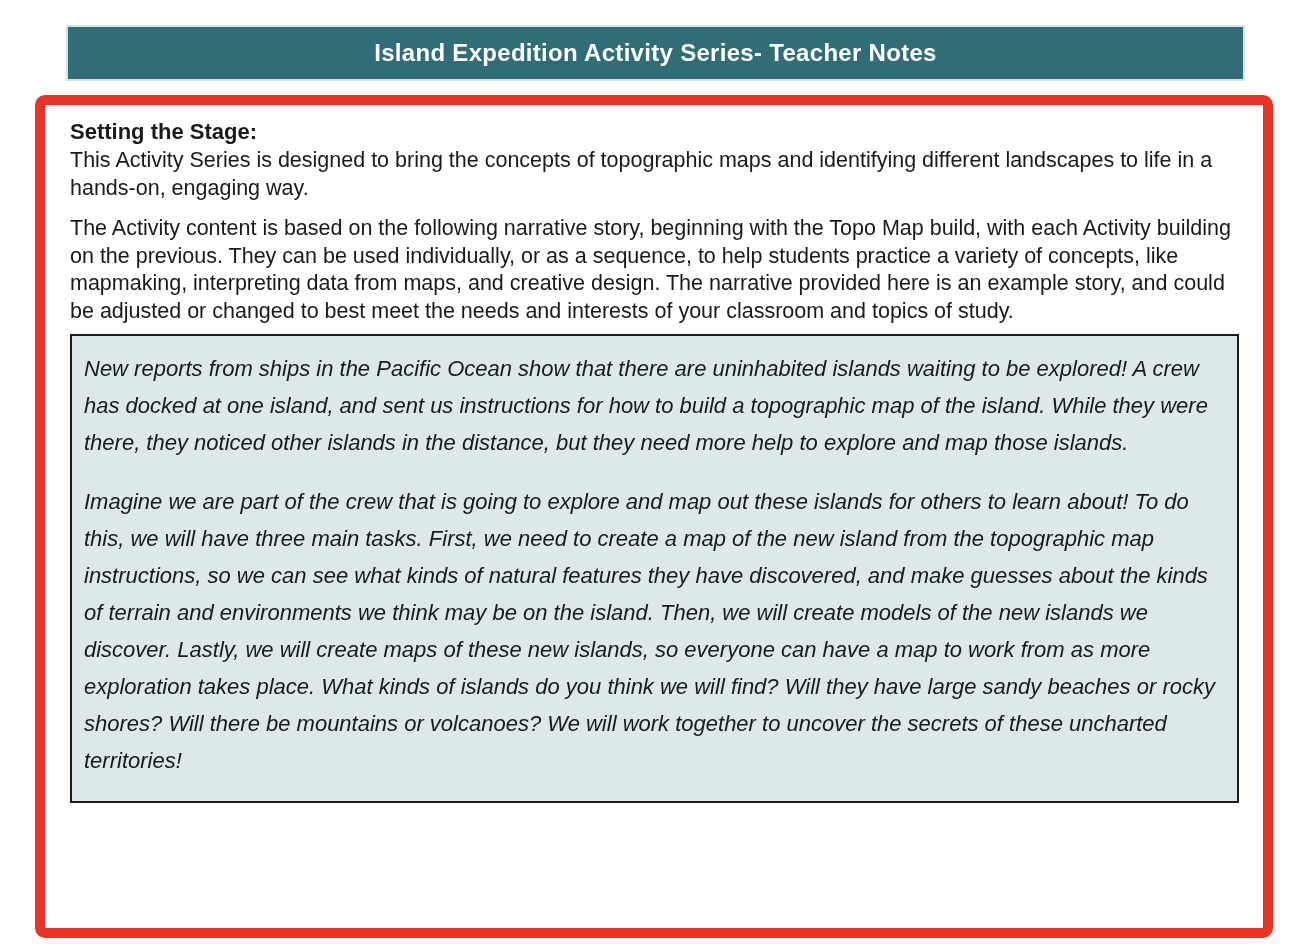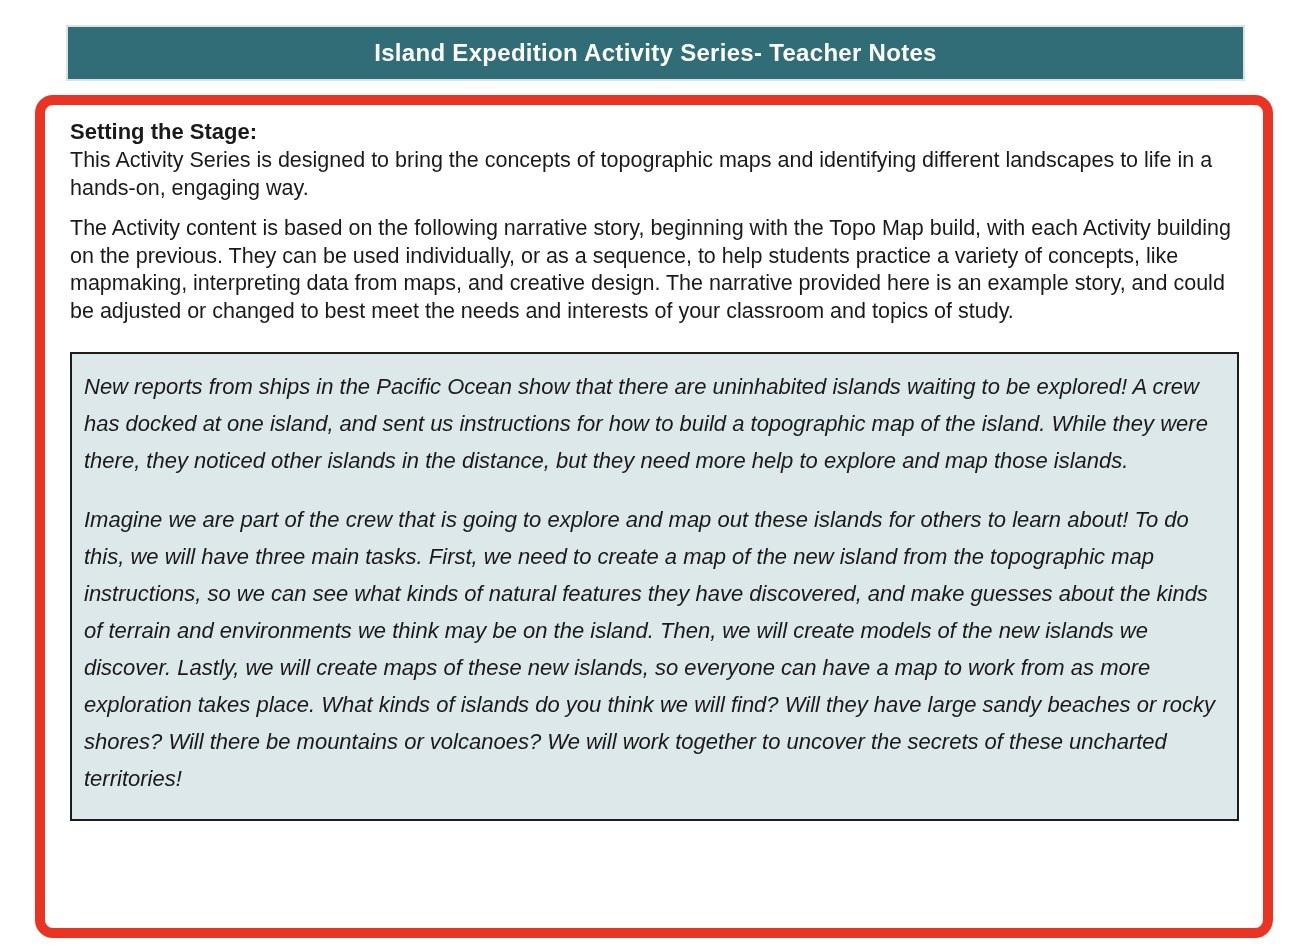--- a/index.html
+++ b/index.html
@@ -38,38 +38,38 @@
   }
 
   .notes-panel {
     position: absolute;
     left: 35px;
     top: 95px;
     width: 1238px;
     height: 843px;
     box-sizing: border-box;
     border: 10px solid var(--panel-border, #E93323);
-    border-radius: 18px;
+    border-radius: 10px;
     background: #ffffff;
     padding: 12px 24px 0 25px;
   }
 
   .section-heading {
     margin: 0;
     font-size: 22px;
     line-height: 30px;
     font-weight: 700;
   }
   .body-para {
     margin: 0;
     font-size: 21.5px;
     line-height: 27.5px;
   }
   .para-intro   { margin-bottom: 13px; }
-  .para-content { margin-bottom: 27px; }
+  .para-content { margin-bottom: 9px; }
   .para-lead    { margin-bottom: 7px; }
 
   .story-box {
     box-sizing: border-box;
     border: 2px solid var(--story-border, #1c1c1c);
     background: var(--story-bg, #DCE8E9);
     padding: 14px 14px 22px 12px;
   }
   .story-para {
     margin: 0;

